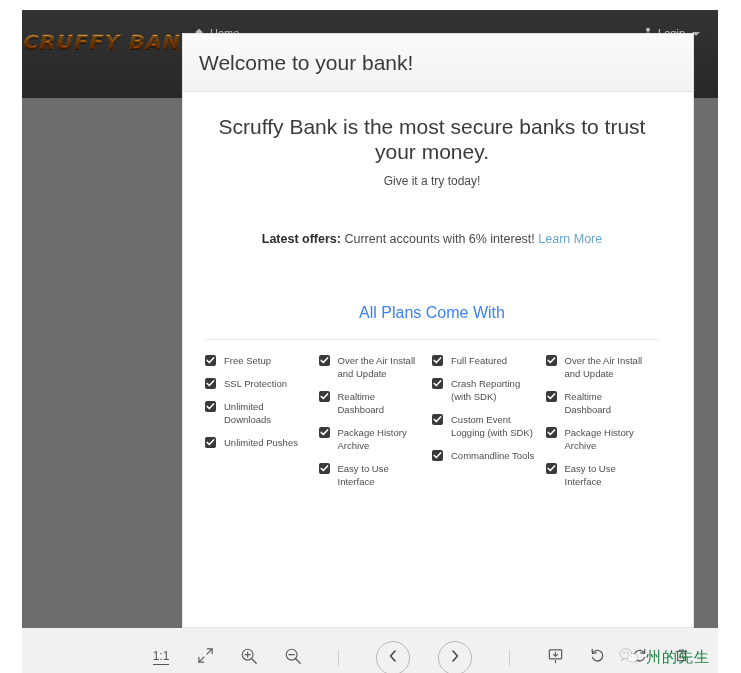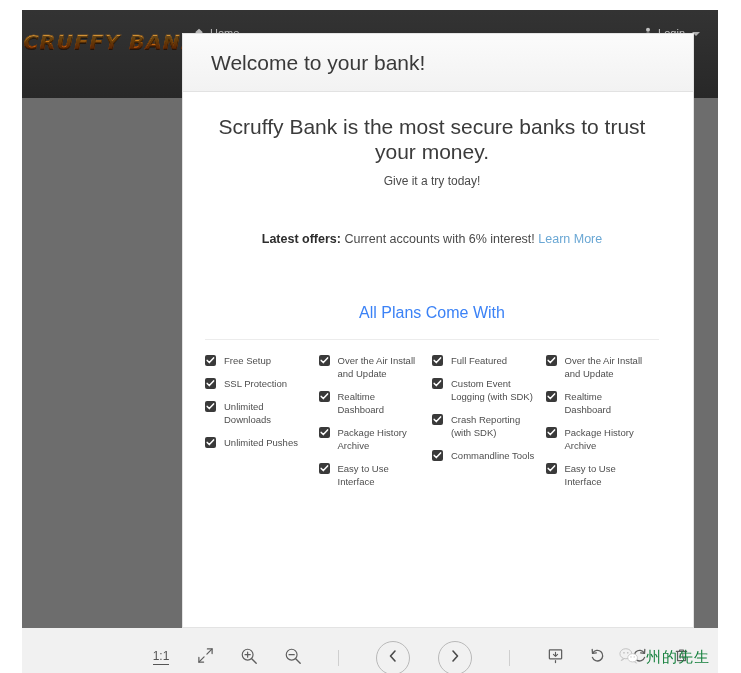--- a/index.html
+++ b/index.html
@@ -114,21 +114,21 @@
     background: #ffffff;
     border: 1px solid #e3e3e3;
     box-sizing: border-box;
   }
   .card-header {
     height: 58px;
     background: linear-gradient(180deg,#fbfbfb 0%,#f2f2f2 100%);
     border-bottom: 1px solid #e2e2e2;
     display: flex;
     align-items: center;
-    padding-left: 28px;
+    padding-left: 16px;
     box-sizing: border-box;
   }
   .card-header h1 {
     margin: 0;
     font-size: 21px;
     font-weight: normal;
     color: #3a3a3a;
   }
   .card-body {
     padding: 22px 34px 0 22px;
@@ -399,29 +399,29 @@
                   </svg>
                 </span>
               <span class="feature-label">Full Featured</span>
             </div>
             <div class="feature-item">
               <span class="cbox">
                   <svg width="9" height="9" viewBox="0 0 9 9">
                     <path d="M1.2 4.4 L3.3 6.6 L7.6 1.9" stroke="#ffffff" stroke-width="1.5" fill="none" stroke-linecap="round" stroke-linejoin="round"></path>
                   </svg>
                 </span>
+              <span class="feature-label">Crash Reporting (with SDK)</span>
+            </div>
+            <div class="feature-item">
+              <span class="cbox">
+                  <svg width="9" height="9" viewBox="0 0 9 9">
+                    <path d="M1.2 4.4 L3.3 6.6 L7.6 1.9" stroke="#ffffff" stroke-width="1.5" fill="none" stroke-linecap="round" stroke-linejoin="round"></path>
+                  </svg>
+                </span>
               <span class="feature-label">Custom Event Logging (with SDK)</span>
-            </div>
-            <div class="feature-item">
-              <span class="cbox">
-                  <svg width="9" height="9" viewBox="0 0 9 9">
-                    <path d="M1.2 4.4 L3.3 6.6 L7.6 1.9" stroke="#ffffff" stroke-width="1.5" fill="none" stroke-linecap="round" stroke-linejoin="round"></path>
-                  </svg>
-                </span>
-              <span class="feature-label">Crash Reporting (with SDK)</span>
             </div>
             <div class="feature-item">
               <span class="cbox">
                   <svg width="9" height="9" viewBox="0 0 9 9">
                     <path d="M1.2 4.4 L3.3 6.6 L7.6 1.9" stroke="#ffffff" stroke-width="1.5" fill="none" stroke-linecap="round" stroke-linejoin="round"></path>
                   </svg>
                 </span>
               <span class="feature-label">Commandline Tools</span>
             </div>
           </div>

